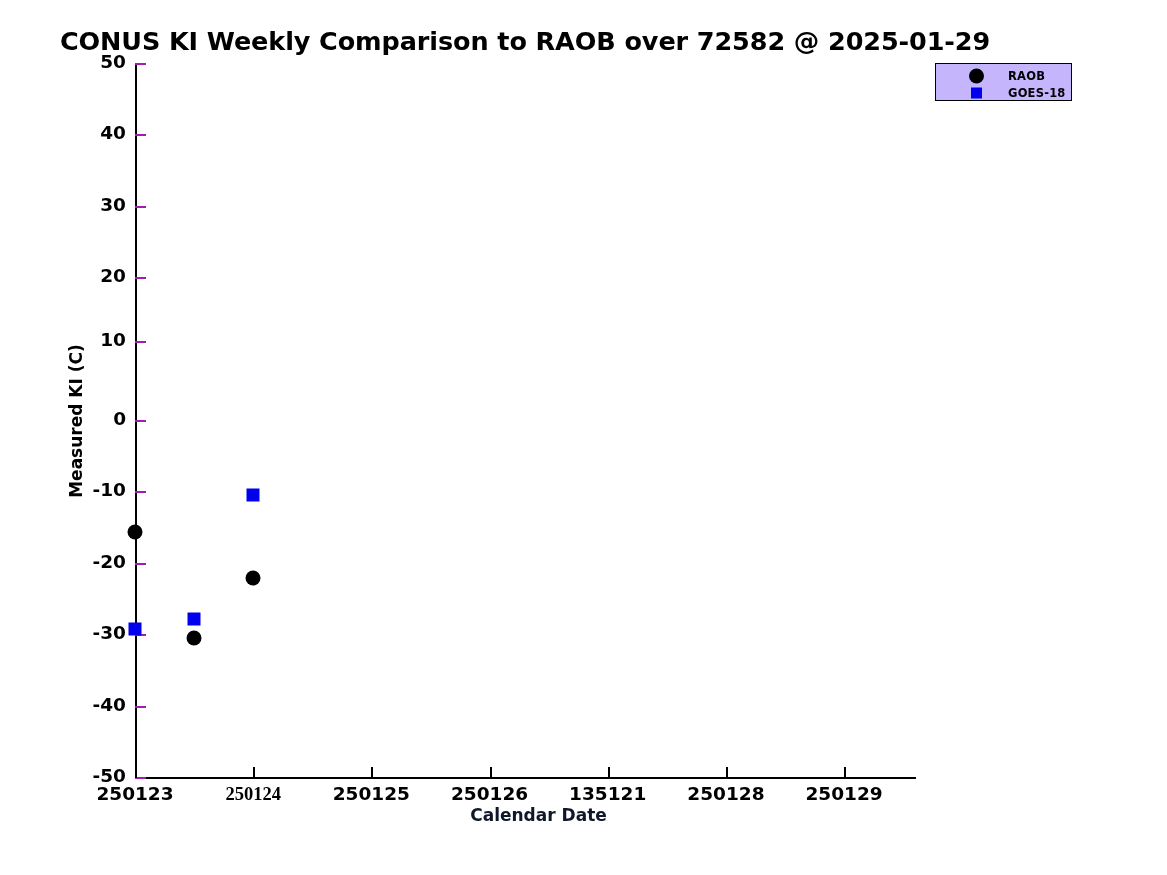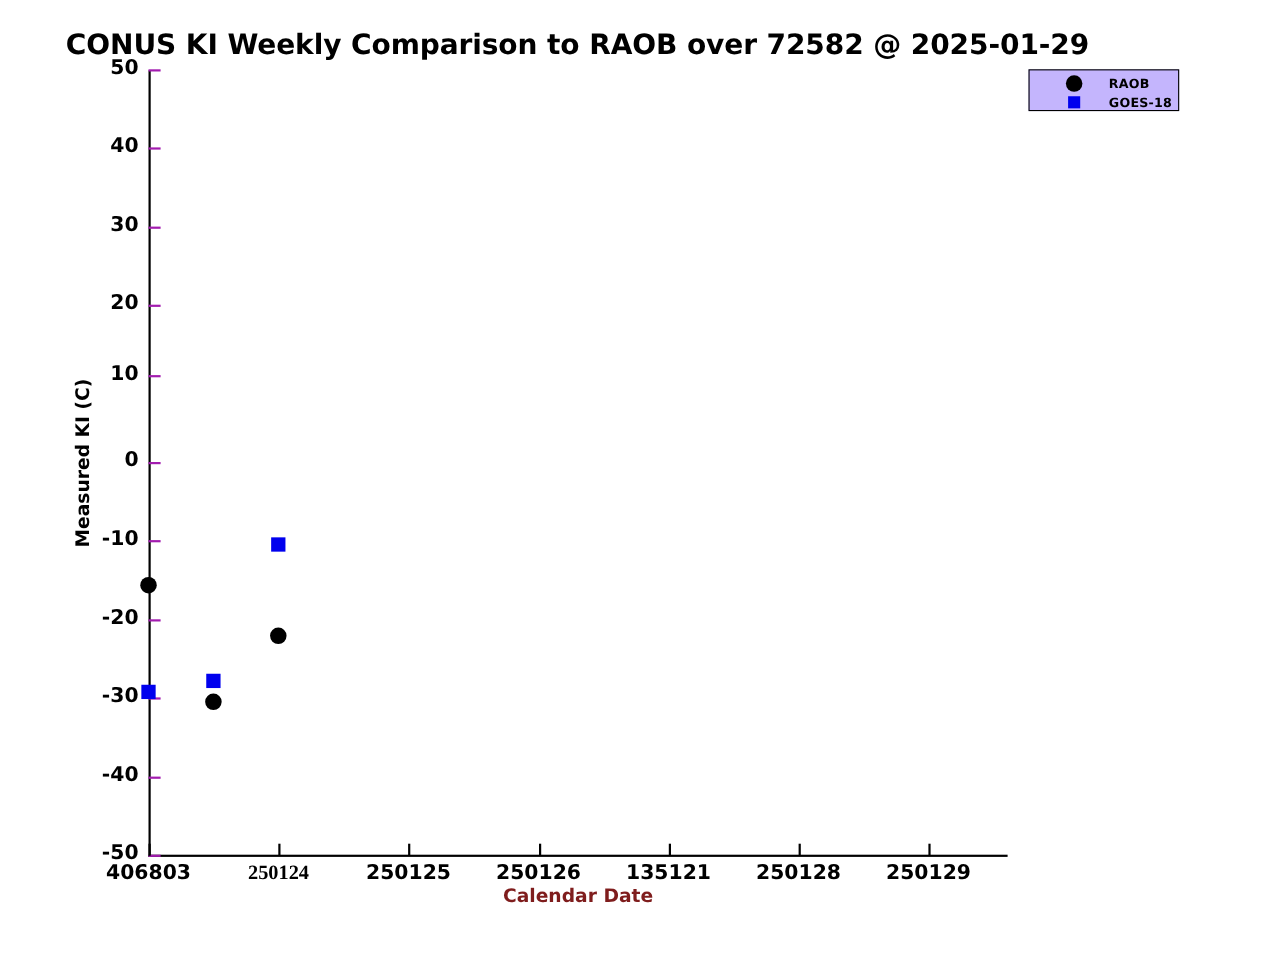--- a/index.html
+++ b/index.html
@@ -111,27 +111,27 @@
     transform: rotate(-90deg) translate(-778px, 0px);
     text-align: center;
     font-size: 17px;
     font-weight: bold;
     color: #000000;
     line-height: 26px;
     white-space: nowrap;
   }
   #xlabel {
     position: absolute;
-    left: 135px;
+    left: 148px;
     top: 805px;
     width: 781px;
     text-align: center;
     font-size: 17px;
     font-weight: bold;
-    color: #7f1d1d;
+    color: #0f172a;
     white-space: nowrap;
   }
 
   
   .marker {
     position: absolute;
     transform: translate(-50%, -50%);
   }
   .marker-circle {
     width: 15px;
@@ -233,21 +233,21 @@
         </div>
         <div class="ytick" style="top: 641.6px;">
           <span class="ytick-label">-40</span>
         </div>
         <div class="ytick" style="top: 713px;">
           <span class="ytick-label">-50</span>
         </div>
       </div>
     <div id="xticks-layer">
         <div class="xtick" style="left: 0px; top: 703px;"></div>
-        <div class="xtick-label" style="left: 0px; top: 720px;">406803</div>
+        <div class="xtick-label" style="left: 0px; top: 720px;">250123</div>
         <div class="xtick" style="left: 118.182px; top: 703px;"></div>
         <div class="xtick-label" style="left: 118.182px; top: 720px; font-family: Liberation Serif, serif;">250124</div>
         <div class="xtick" style="left: 236.364px; top: 703px;"></div>
         <div class="xtick-label" style="left: 236.364px; top: 720px;">250125</div>
         <div class="xtick" style="left: 354.545px; top: 703px;"></div>
         <div class="xtick-label" style="left: 354.545px; top: 720px;">250126</div>
         <div class="xtick" style="left: 472.727px; top: 703px;"></div>
         <div class="xtick-label" style="left: 472.727px; top: 720px;">135121</div>
         <div class="xtick" style="left: 590.909px; top: 703px;"></div>
         <div class="xtick-label" style="left: 590.909px; top: 720px;">250128</div>

